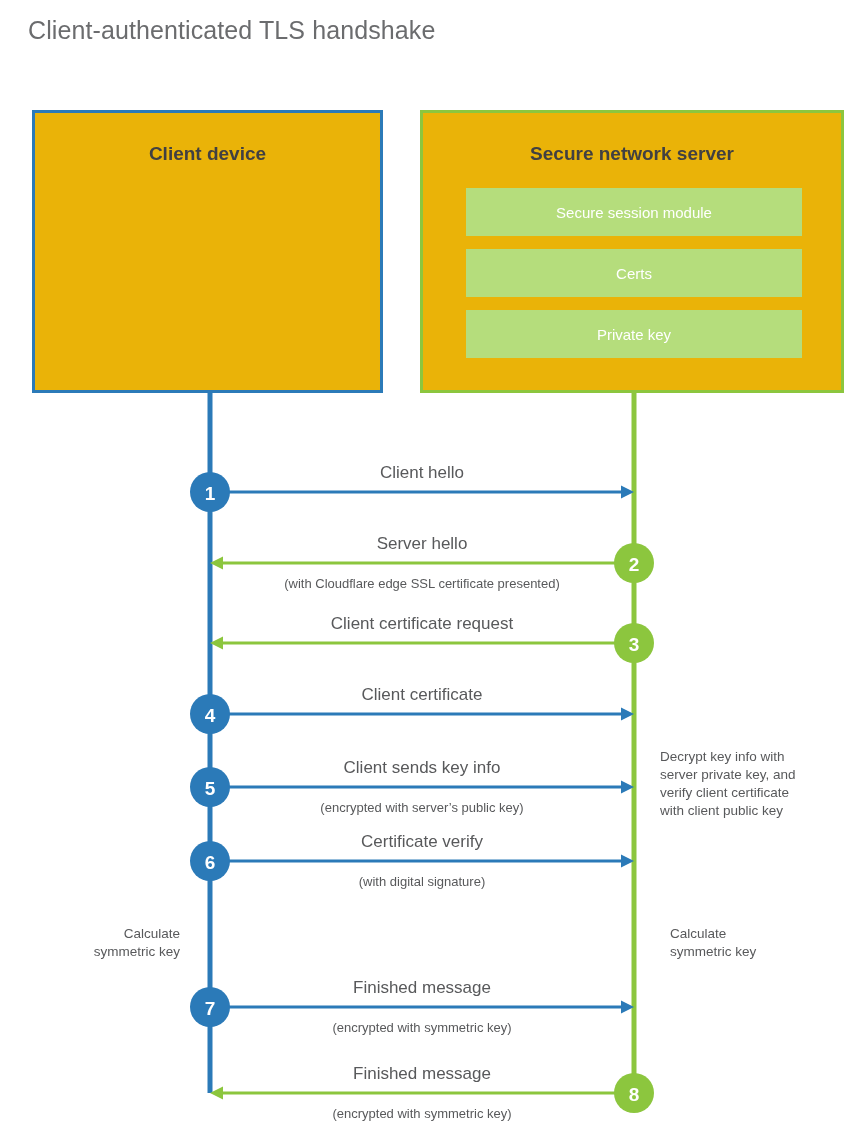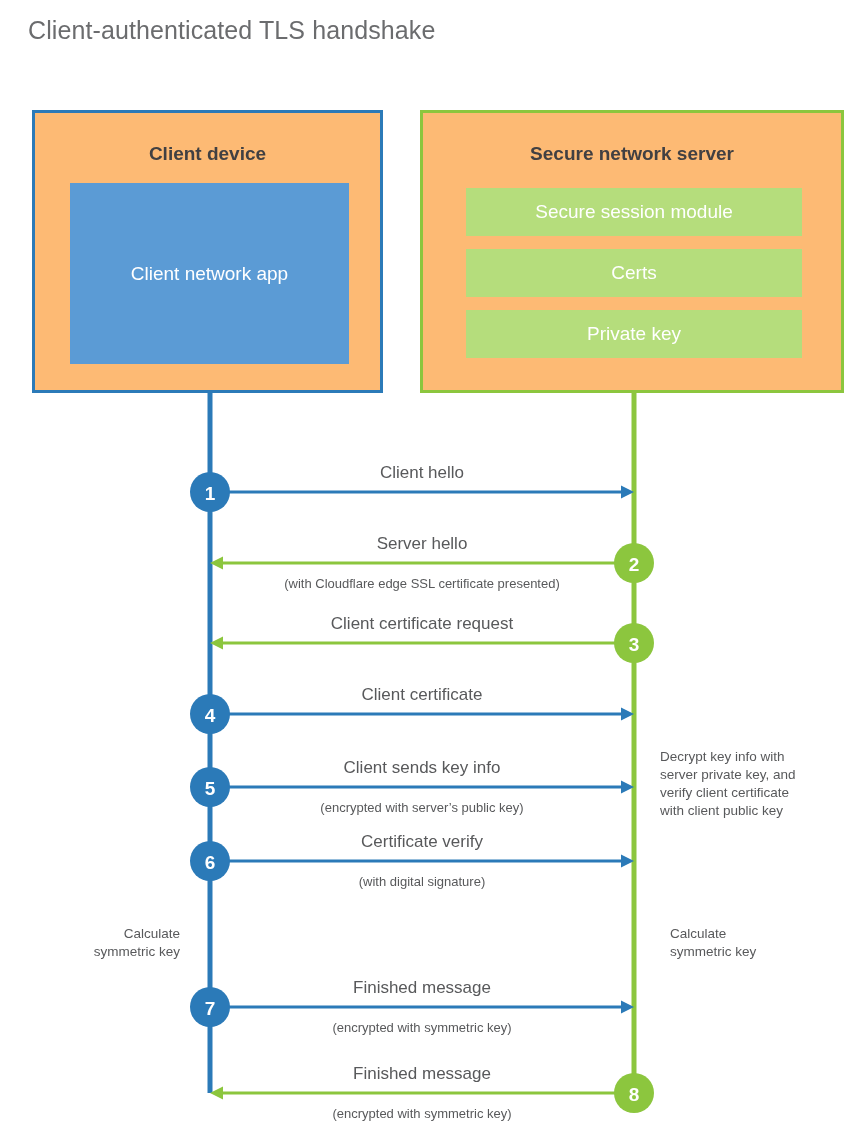--- a/index.html
+++ b/index.html
@@ -27,21 +27,21 @@
     font-weight: 400;
     color: #6b6c6e;
     letter-spacing: 0.1px;
     white-space: nowrap;
   }
 
   
   .party-box {
     position: absolute;
     box-sizing: border-box;
-    background: #fdba74;
+    background: #eab308;
     border-style: solid;
     border-width: 3px;
   }
   .party-box.client {
     left: 32px;
     top: 110px;
     width: 351px;
     height: 283px;
     border-color: #2b7ab8;
   }
@@ -84,21 +84,21 @@
     width: 336px;
   }
   .server-bar {
     height: 48px;
     background: #b5dd7c;
     margin-bottom: 13px;
     display: flex;
     align-items: center;
     justify-content: center;
     color: #ffffff;
-    font-size: 19px;
+    font-size: 15px;
   }
 
   
   #flow-layer {
     position: absolute;
     left: 0;
     top: 0;
     width: 865px;
     height: 1146px;
   }
@@ -140,23 +140,20 @@
 </style>
 </head>
 <body>
 
 <div id="diagram-root">
 
   <div class="page-title">Client-authenticated TLS handshake</div>
 
   <div class="party-box client">
     <div class="party-title">Client device</div>
-    <div class="client-app-box">
-      <span>Client network app</span>
-    </div>
   </div>
 
   <div class="party-box server">
     <div class="party-title">Secure network server</div>
     <div class="server-bars">
       <div class="server-bar">
         <span>Secure session module</span>
       </div>
       <div class="server-bar">
         <span>Certs</span>

